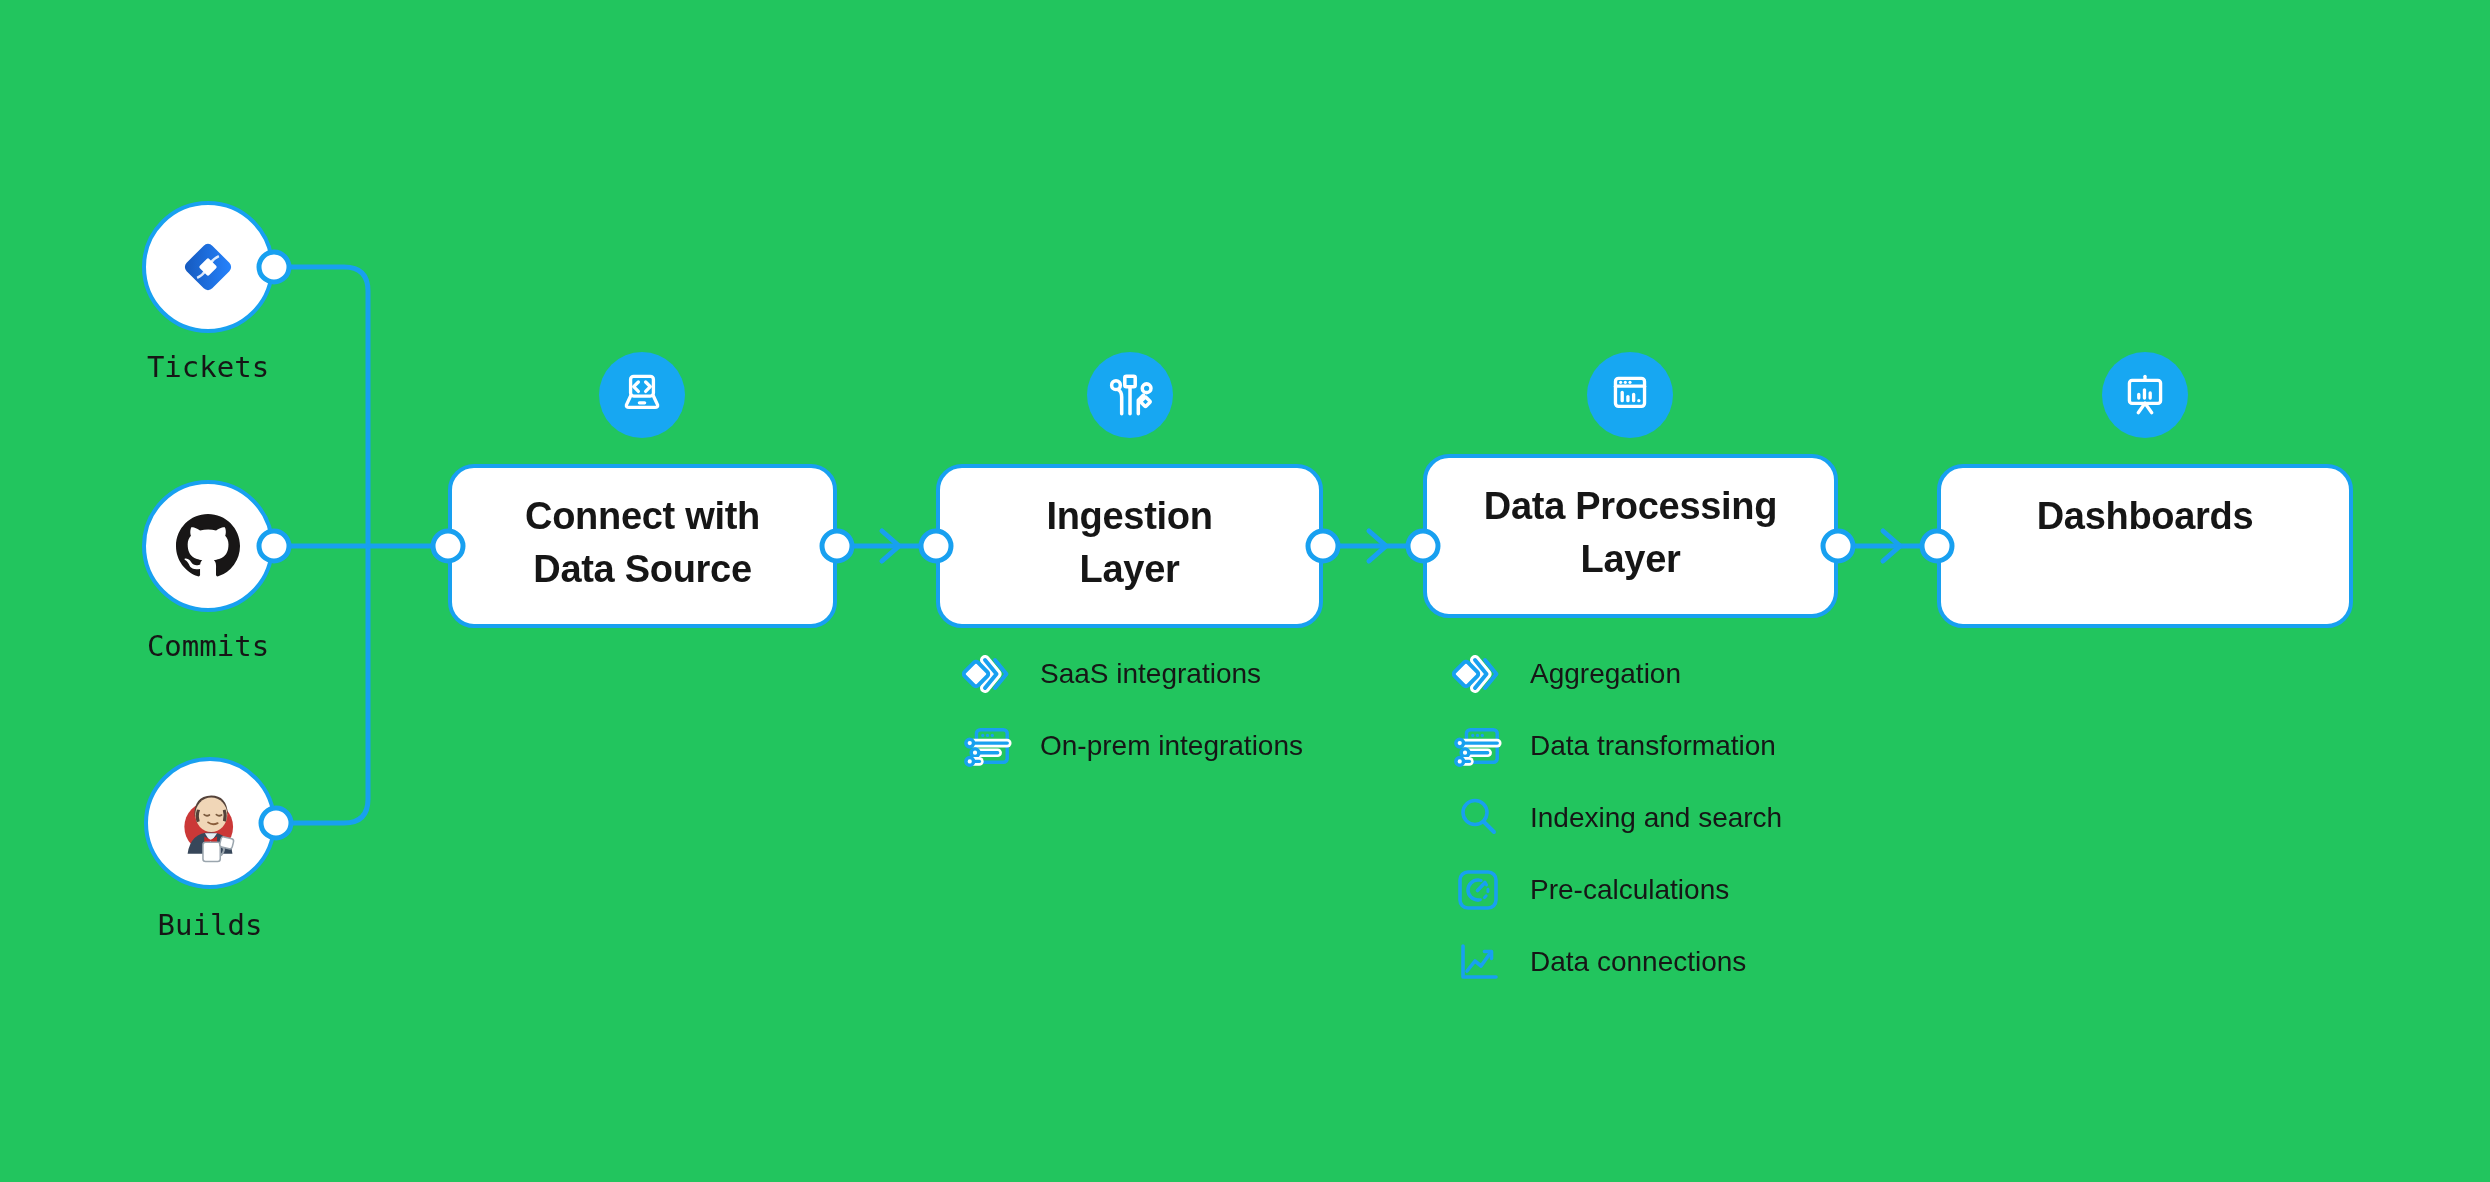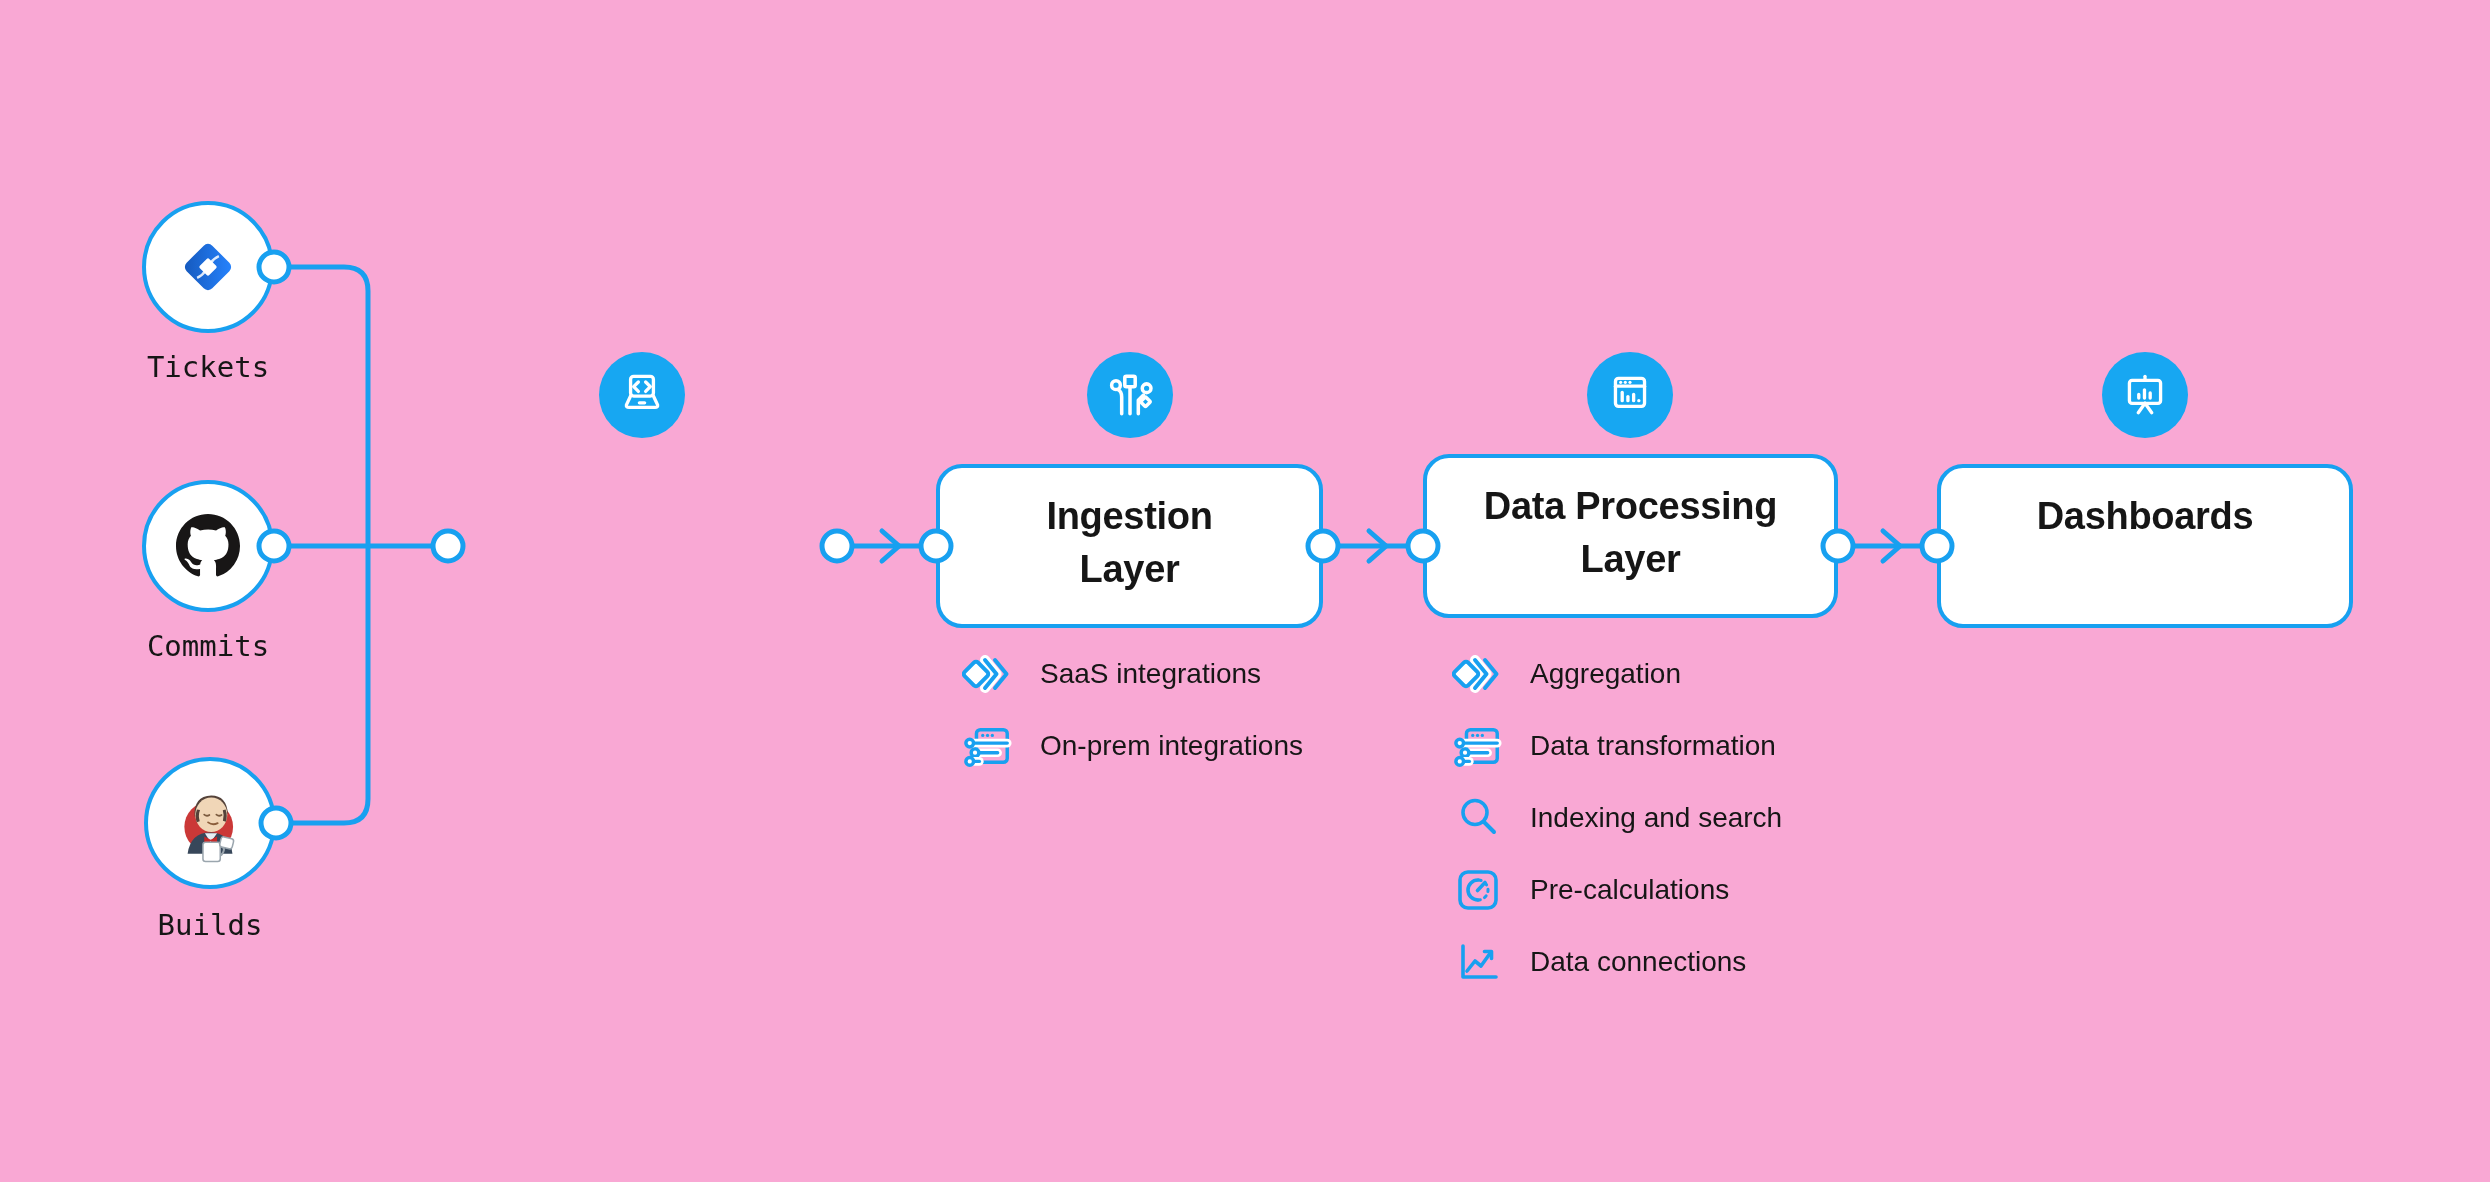--- a/index.html
+++ b/index.html
@@ -4,21 +4,21 @@
 <style>
   :root{
     --accent-blue:#18A0F0;
     --icon-circle:#17A7F2;
     --text-dark:#161616;
   }
   *{margin:0;padding:0;box-sizing:border-box;}
   html,body{background:#fff;}
   body{font-family:"Liberation Sans", sans-serif;}
   .canvas{
-    position:relative;width:2490px;height:1182px;background:#f9a8d4;overflow:hidden;
+    position:relative;width:2490px;height:1182px;background:#22c55e;overflow:hidden;
   }
   .wires{position:absolute;left:0;top:0;z-index:10;pointer-events:none;color:var(--accent-blue);}
 
   
   .source-circle{
     position:absolute;width:132px;height:132px;border-radius:50%;
     border:4px solid var(--accent-blue);background:#fff;
     display:flex;align-items:center;justify-content:center;z-index:2;
   }
   .source-label{
@@ -172,20 +172,23 @@
       <path d="M26 8 V12"></path>
       <rect x="11" y="12" width="30" height="22" rx="2.5"></rect>
       <path d="M20 29 V25.5"></path>
       <path d="M25.5 29 V21"></path>
       <path d="M31 29 V24"></path>
       <path d="M26 34 L19.5 43"></path>
       <path d="M26 34 L32.5 43"></path>
     </svg>
   </div>
 
+  <div class="stage-box" style="left:448px;top:464px;width:389px">
+    <div class="stage-title tw-280"><span>Connect with Data Source</span></div>
+  </div>
   <div class="stage-box" style="left:936px;top:464px;width:387px">
     <div class="stage-title tw-220"><span>Ingestion Layer</span></div>
   </div>
   <div class="stage-box" style="left:1423px;top:454px;width:415px">
     <div class="stage-title tw-310"><span>Data Processing Layer</span></div>
   </div>
   <div class="stage-box" style="left:1937px;top:464px;width:416px">
     <div class="stage-title"><span>Dashboards</span></div>
   </div>
 

